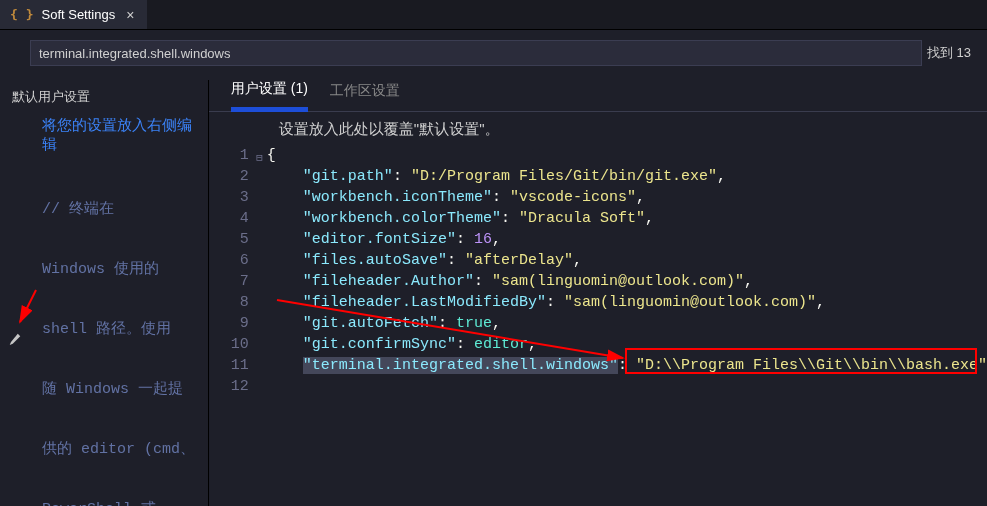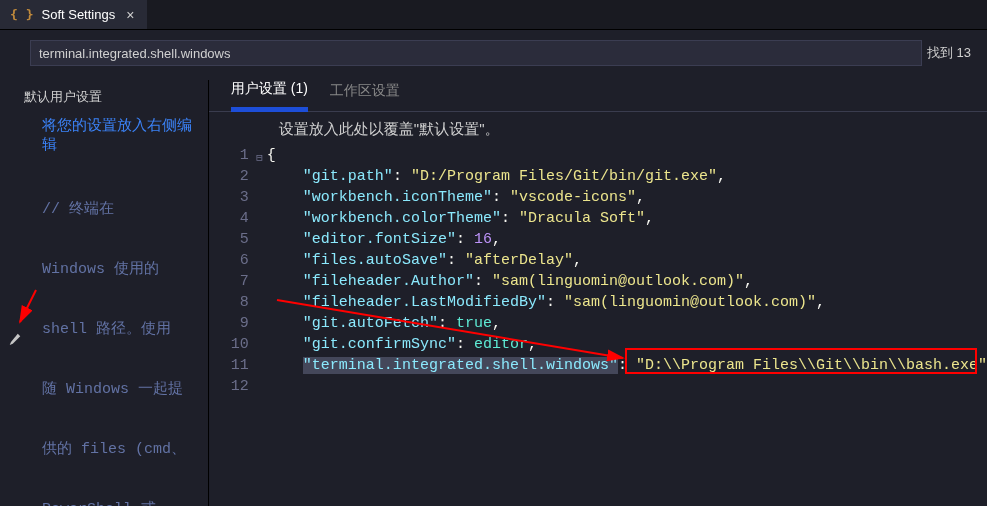--- a/index.html
+++ b/index.html
@@ -23,21 +23,21 @@
       flex: 1; height: 26px; background: #2b2c3b; border: 1px solid #3b3d52; color: #d0d0d0;
       padding: 0 8px; font-size: 13px; outline: none;
     }
     .found { font-size: 13px; color: #d0d0d0; padding-right: 4px; white-space: nowrap; }
 
     
     .split { display: flex; height: calc(506px - 30px - 50px); }
     .left { width: 229px; border-right: 1px solid #000; display: flex; flex-direction: column; }
     .right { flex: 1; display: flex; flex-direction: column; }
 
-    .panel-title { padding: 8px 18px 10px 24px; color: #d0d0d0; font-size: 13px; }
+    .panel-title { padding: 8px 18px 10px 12px; color: #d0d0d0; font-size: 13px; }
     .left-info { padding: 0 4px 6px 42px; color: #3b82f6; font-size: 15px; }
 
     .left-code { padding: 0 4px 0 42px; font-family: Consolas,"Courier New",monospace; font-size: 15px; line-height: 20px; white-space: pre-wrap; word-break: break-all; }
     .cm { color: #6272a4; }
     .key { color: #8be9fd; }
     .hl { background: #44475a; }
     .str { color: #ece58d; }
 
     .pencil {
       position: absolute; left: 8px; top: 332px; width: 14px; height: 14px;
@@ -87,21 +87,21 @@
 
   <div class="left">
     <div class="panel-title">默认用户设置</div>
     <div class="left-info">将您的设置放入右侧编辑</div>
     <div style="height:14px"></div>
     <div class="left-code">
       <div class="cm">// 终端在</div>
       <div class="cm">Windows 使用的</div>
       <div class="cm">shell 路径。使用</div>
       <div class="cm">随 Windows 一起提</div>
-      <div class="cm">供的 files (cmd、</div>
+      <div class="cm">供的 editor (cmd、</div>
       <div class="cm">PowerShell 或</div>
       
       
       
       
       
       
       
       
       

